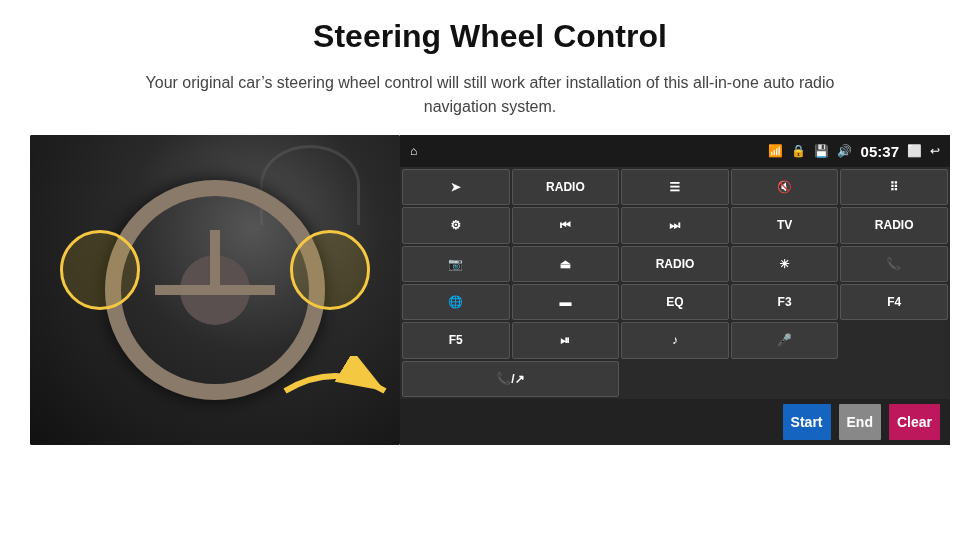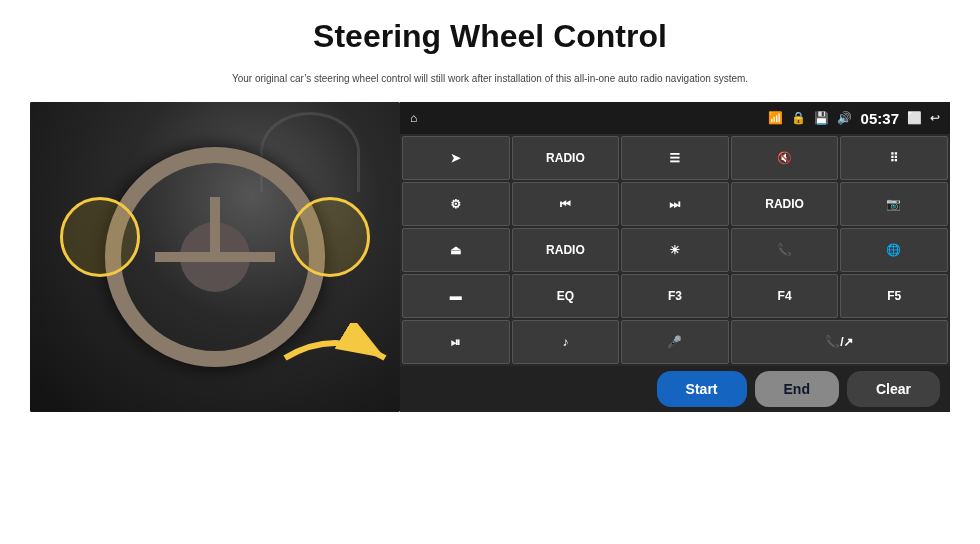--- a/index.html
+++ b/index.html
@@ -29,21 +29,21 @@
     }
 
     .title-underline {
       width: 40px;
       height: 3px;
       background: #333;
       margin: 0 auto 10px;
     }
 
     .subtitle {
-      font-size: 10px;
+      font-size: 16px;
       color: #444;
       text-align: center;
       line-height: 1.5;
       max-width: 700px;
       margin-bottom: 16px;
     }
 
     .content-row {
       display: flex;
       width: 100%;
@@ -224,40 +224,40 @@
       height: 46px;
       display: flex;
       align-items: center;
       justify-content: flex-end;
       padding: 0 10px;
       gap: 8px;
     }
 
     .action-btn {
       height: 36px;
-      padding: 0 29px;
+      padding: 0 8px;
       border: none;
-      border-radius: 14px;
+      border-radius: 1px;
       font-size: 14px;
       font-weight: bold;
       cursor: pointer;
     }
 
     .btn-start {
       background: #1565c0;
       color: #fff;
     }
 
     .btn-end {
       background: #888;
-      color: #0f172a;
+      color: #ffffff;
     }
 
     .btn-clear {
-      background: #404040;
+      background: #be185d;
       color: #fff;
     }
 
     
     .span-last-row {
       grid-column: span 2;
     }
 
     
     .yellow-arrow {
@@ -326,20 +326,21 @@
 
         <div class="ctrl-btn">➤</div>
         <div class="ctrl-btn">RADIO</div>
         <div class="ctrl-btn">☰</div>
         <div class="ctrl-btn">🔇</div>
         <div class="ctrl-btn">⠿</div>
 
         <div class="ctrl-btn">⚙</div>
         <div class="ctrl-btn">⏮</div>
         <div class="ctrl-btn">⏭</div>
+        <div class="ctrl-btn">TV</div>
         <div class="ctrl-btn">RADIO</div>
 
         <div class="ctrl-btn">📷</div>
         <div class="ctrl-btn">⏏</div>
         <div class="ctrl-btn">RADIO</div>
         <div class="ctrl-btn">☀</div>
 
         <div class="ctrl-btn">📞</div>
         <div class="ctrl-btn">🌐</div>
         <div class="ctrl-btn">▬</div>

